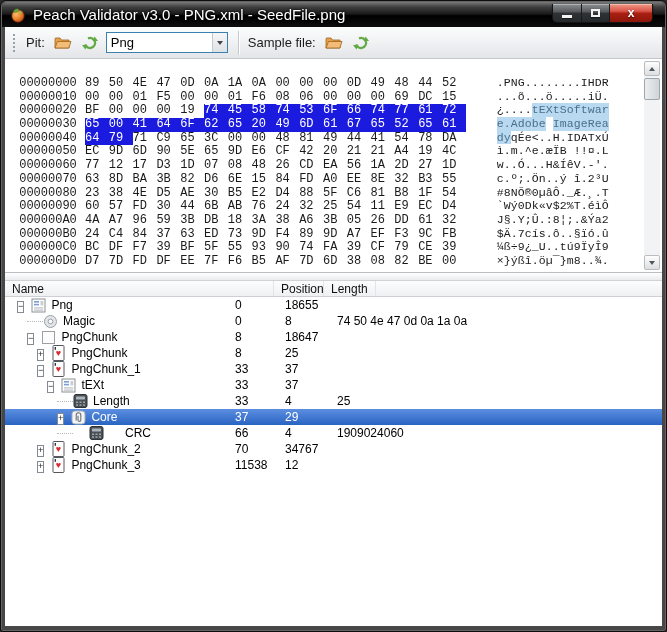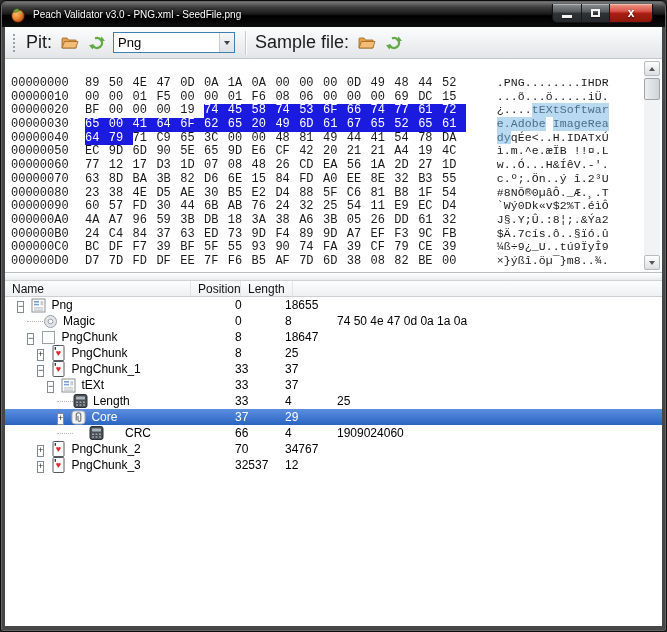--- a/index.html
+++ b/index.html
@@ -11,21 +11,21 @@
     font-family:"Liberation Sans",sans-serif;overflow:hidden;
   }
   
   .titlebar{
     position:absolute;left:1px;right:1px;top:1px;height:25px;
     border-radius:5px 5px 0 0;
     background:linear-gradient(180deg,#7a7a7a 0%,#3f3f3f 20%,#1a1a1a 48%,#000 55%,#0e0e0e 100%);
     display:flex;align-items:center;padding-left:8px;
   }
   .app-icon{width:16px;height:16px;margin-right:7px;flex:0 0 auto;}
-  .title-text{color:#fff;font-size:10px;text-shadow:0 1px 3px #000,0 0 2px #000;white-space:nowrap;}
+  .title-text{color:#fff;font-size:15px;text-shadow:0 1px 3px #000,0 0 2px #000;white-space:nowrap;}
   .winbtns{position:absolute;top:2px;right:12px;display:flex;height:19px;
     border:1px solid #141414;border-top:none;border-radius:0 0 5px 5px;overflow:hidden;
     box-shadow:0 1px 2px rgba(0,0,0,.5);}
   .wbtn{display:flex;align-items:center;justify-content:center;height:100%;
     background:linear-gradient(180deg,#8d9093 0%,#55585b 45%,#303336 50%,#26292c 100%);
     border-right:1px solid #1a1a1a;box-shadow:inset 0 1px 0 rgba(255,255,255,.35);cursor:default;}
   .wbtn.min{width:29px;}
   .wbtn.max{width:28px;}
   .wbtn.close{width:42px;border-right:none;
     background:linear-gradient(180deg,#f09a85 0%,#d9534a 40%,#aa1f12 52%,#8c170b 100%);}
@@ -33,36 +33,36 @@
   .glyph-max{width:9px;height:8px;border:2px solid #f2f2f2;box-shadow:0 1px 1px rgba(0,0,0,.5);}
   .glyph-close{color:#fff;font-size:12px;font-weight:bold;text-shadow:0 1px 2px rgba(0,0,0,.6);}
   
   .client{position:absolute;left:4px;right:4px;top:26px;bottom:5px;background:#fff;
     display:flex;flex-direction:column;box-shadow:inset 0 0 0 1px #8f959b;}
   
   .toolbar{height:32px;flex:0 0 auto;display:flex;align-items:center;padding-left:8px;
     background:linear-gradient(180deg,#fcfdfd 0%,#eef0f2 55%,#e3e5e8 100%);
     border-bottom:1px solid #c3c7cc;}
   .grip{width:4px;height:18px;border-left:2px dotted #9aa0a8;margin-right:9px;}
-  .tb-label{font-size:18px;color:#1b1b1b;margin-right:7px;white-space:nowrap;text-align:right;}
+  .tb-label{font-size:13px;color:#1b1b1b;margin-right:7px;white-space:nowrap;text-align:right;}
   .tb-btn{width:22px;height:20px;display:flex;align-items:center;justify-content:center;margin-right:5px;}
   .combo{width:122px;height:21px;border:1px solid var(--comboborder,#3c7fb1);background:#fff;
     display:flex;align-items:stretch;margin-right:4px;}
   .combo-text{flex:1;font-size:13px;padding:2px 0 0 4px;color:#000;}
   .combo-arrow{width:15px;background:linear-gradient(180deg,#f5f6f7,#dfe2e5);
     border-left:1px solid #c5cad0;display:flex;align-items:center;justify-content:center;}
   .combo-arrow::after{content:"";width:0;height:0;border-left:3.5px solid transparent;
     border-right:3.5px solid transparent;border-top:4px solid #404448;}
   .tb-sep{width:1px;height:24px;background:#c6cacf;margin:0 9px 0 6px;box-shadow:1px 0 0 #fff;}
   
   .hex-panel{height:213px;flex:0 0 auto;position:relative;background:#fff;
     padding:17px 0 0 6px;overflow:hidden;}
   .hex-row{white-space:nowrap;height:13.7px;line-height:13.7px;
     font-family:"Liberation Mono",monospace;font-size:12px;color:#1a1a1a;}
-  .hex-offset{display:inline-block;width:74px;}
+  .hex-offset{display:inline-block;width:74px;text-align:center;}
   .hex-bytes{display:inline-block;}
   .byte{display:inline-block;width:23.8px;}
   .bsel{background:var(--hexsel,#1b1be0);color:#fff;}
   .hex-ascii{display:inline-block;margin-left:31px;font-size:11.5px;}
   .achar{display:inline-block;width:7px;text-align:center;}
   .asel{background:var(--asciisel,#b9d9f0);color:var(--asciiselfg,#49708c);}
   
   .vscroll{position:absolute;top:2px;bottom:2px;right:2px;width:16px;background:#f2f3f5;}
   .sb-btn{position:absolute;left:0;width:16px;height:15px;
     background:linear-gradient(180deg,#fefefe,#dcdee1);border:1px solid #b8bcc0;border-radius:2px;
@@ -73,21 +73,21 @@
   .sb-thumb{position:absolute;left:0;top:17px;width:16px;height:22px;
     background:linear-gradient(90deg,#eceef0,#cfd4d8);border:1px solid #9ea6ad;border-radius:2px;}
   
   .splitter{height:9px;flex:0 0 auto;background:linear-gradient(180deg,#ffffff,#e9ebed);
     border-top:1px solid #b9bdc2;border-bottom:1px solid #cfd3d7;}
   
   .grid-header{height:16px;flex:0 0 auto;display:flex;
     background:linear-gradient(180deg,#fdfdfe,#eef0f2);border-bottom:1px solid #ccd0d5;
     font-size:12px;color:#111;}
   .gh-cell{border-right:1px solid #e1e4e8;padding:1px 0 0 7px;overflow:hidden;white-space:nowrap;}
-  .col-name{width:186px;flex:0 0 auto;}
+  .col-name{width:269px;flex:0 0 auto;}
   .col-pos{width:50px;flex:0 0 auto;}
   .col-len{width:52px;flex:0 0 auto;}
   .col-val{flex:1;}
   .grid-rows{flex:1;background:#fff;overflow:hidden;}
   .grid-row{height:16px;display:flex;align-items:center;font-size:12px;color:#000;white-space:nowrap;}
   .grid-row.selected{background-color:var(--gridsel,#2e6fd8);
     background-image:linear-gradient(rgba(255,255,255,.22),rgba(0,0,0,.10));color:#fff;}
   .gr-cell{padding-left:7px;overflow:hidden;}
   .name-cell{display:flex;align-items:center;padding-left:0;width:223px;flex:0 0 auto;overflow:hidden;}
   .expander{width:9px;height:9px;flex:0 0 auto;background:#fff;border:1px solid #848a91;
@@ -388,20 +388,20 @@
             <span class="exp-wrap"><span class="expander">+</span></span>
             <span class="node-icon">
               <svg width="15" height="16" viewBox="0 0 15 16">
                 <rect x="2" y="0.5" width="11" height="15" rx="1" fill="#fff" stroke="#55595e"></rect>
                 <text x="7.5" y="11" font-size="9" fill="#d92b2b" text-anchor="middle">♥</text>
                 <rect x="3.6" y="2" width="1.4" height="2.8" fill="#33383d"></rect>
               </svg>
             </span>
             <span class="node-label">PngChunk_3</span>
           </div>
-          <span class="gr-cell col-pos">32537</span>
+          <span class="gr-cell col-pos">11538</span>
           <span class="gr-cell col-len">12</span>
           <span class="gr-cell col-val"></span>
         </div>
       </div>
 
   </div>
 </div>
 
 </body></html>

